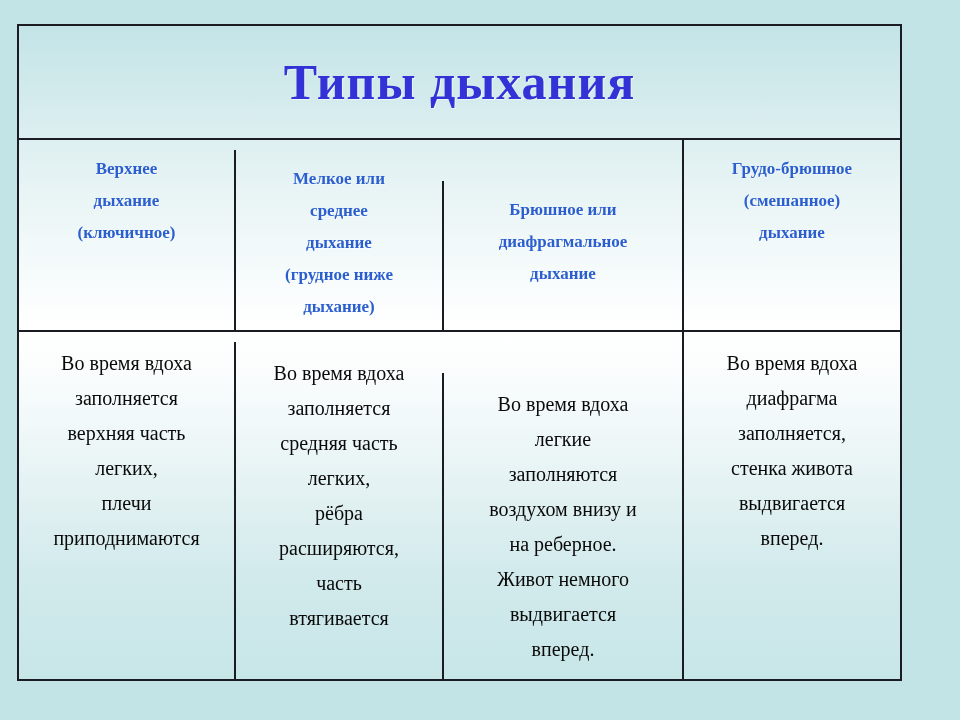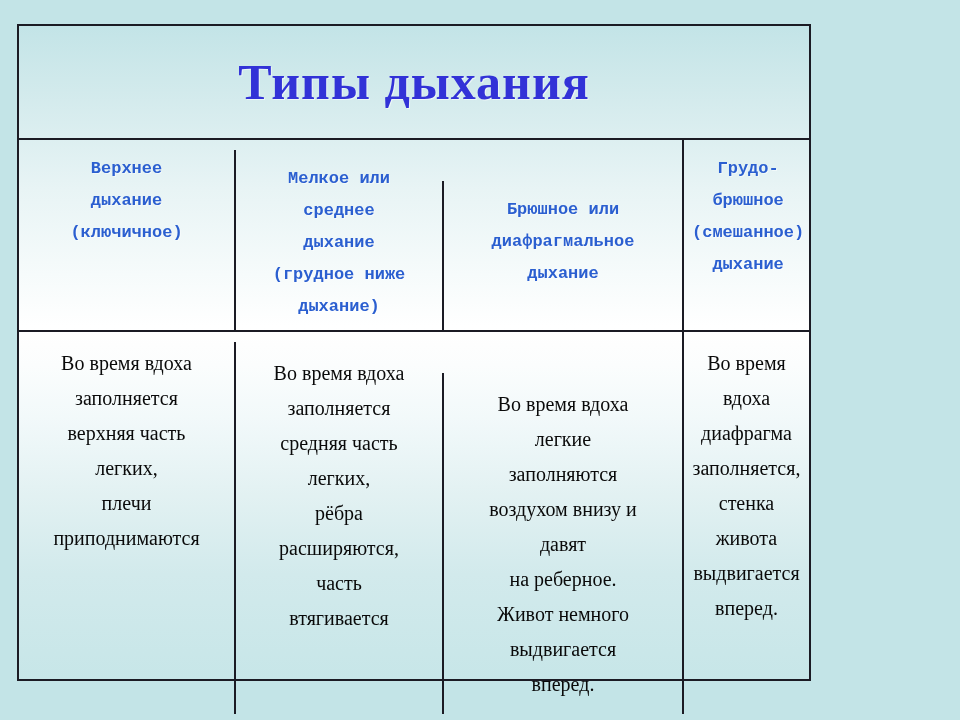--- a/index.html
+++ b/index.html
@@ -20,21 +20,21 @@
     width: 960px;
     height: 720px;
     background: #c3e4e7;
   }
 
   
   #breathing-table {
     position: absolute;
     left: 17px;
     top: 24px;
-    width: 794px;
+    width: 885px;
     height: 657px;
     border: 2px solid #1b1b24;
     
     background: linear-gradient(to bottom,
         #c3e4e7 0%,
         #d2eaec 10%,
         #e8f4f5 25%,
         #f6fbfb 38%,
         #ffffff 46%,
         #fbfdfd 52%,
@@ -62,21 +62,20 @@
     letter-spacing: 1px;
     text-shadow: 1px 1px 0 rgba(255,255,255,0.55);
     white-space: nowrap;
   }
 
   
   #header-row {
     flex: 0 0 192px;
     display: flex;
     border-bottom: 2px solid #1b1b24;
-    font-family: Liberation Mono, monospace;
   }
 
   .head-cell {
     padding: 13px 8px 0 8px;
     text-align: center;
     font-size: 17px;
     font-weight: bold;
     line-height: 32px;
     color: #2b5fd0;
     text-shadow: 1px 1px 0 rgba(255,255,255,0.5);
@@ -165,21 +164,20 @@
         <span class="cell-line">расширяются,</span>
         <span class="cell-line">часть</span>
         <span class="cell-line">втягивается</span>
       </div>
 
       <div class="body-cell col-3">
         <span class="cell-line">Во время вдоха</span>
         <span class="cell-line">легкие</span>
         <span class="cell-line">заполняются</span>
         <span class="cell-line">воздухом внизу и</span>
-        <span class="cell-line">давят</span>
         <span class="cell-line">на реберное.</span>
         <span class="cell-line">Живот немного</span>
         <span class="cell-line">выдвигается</span>
         <span class="cell-line">вперед.</span>
       </div>
 
       <div class="body-cell col-4">
         <span class="cell-line">Во время вдоха</span>
         <span class="cell-line">диафрагма</span>
         <span class="cell-line">заполняется,</span>

